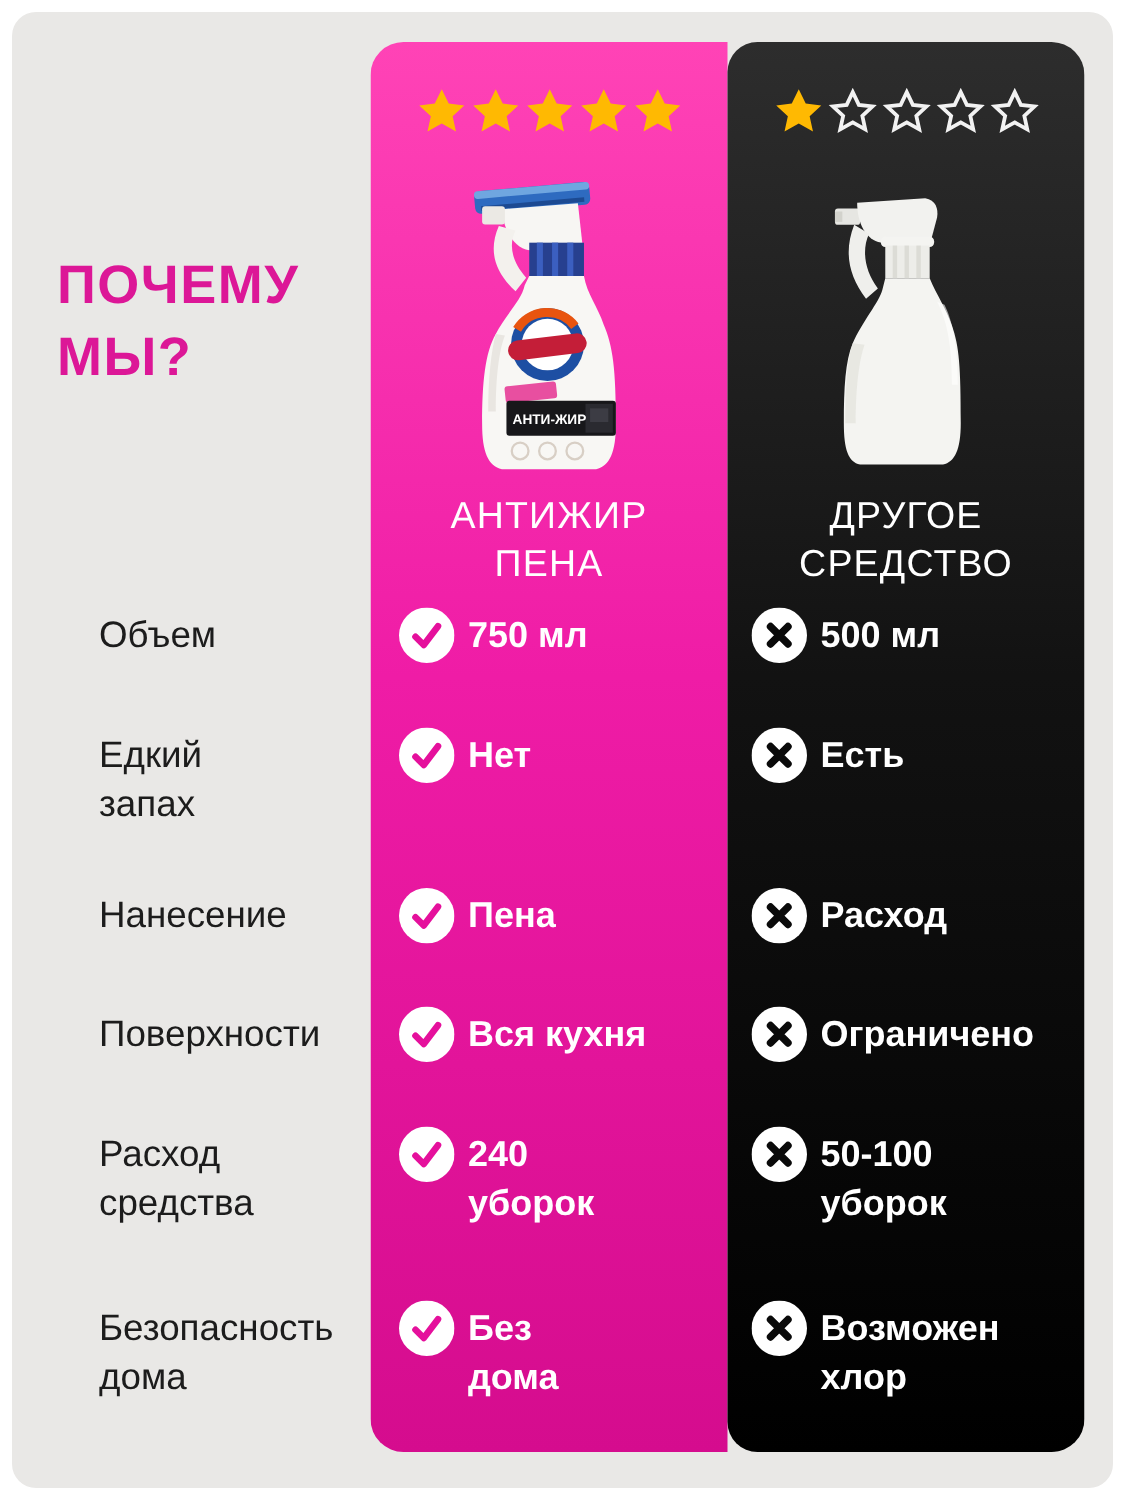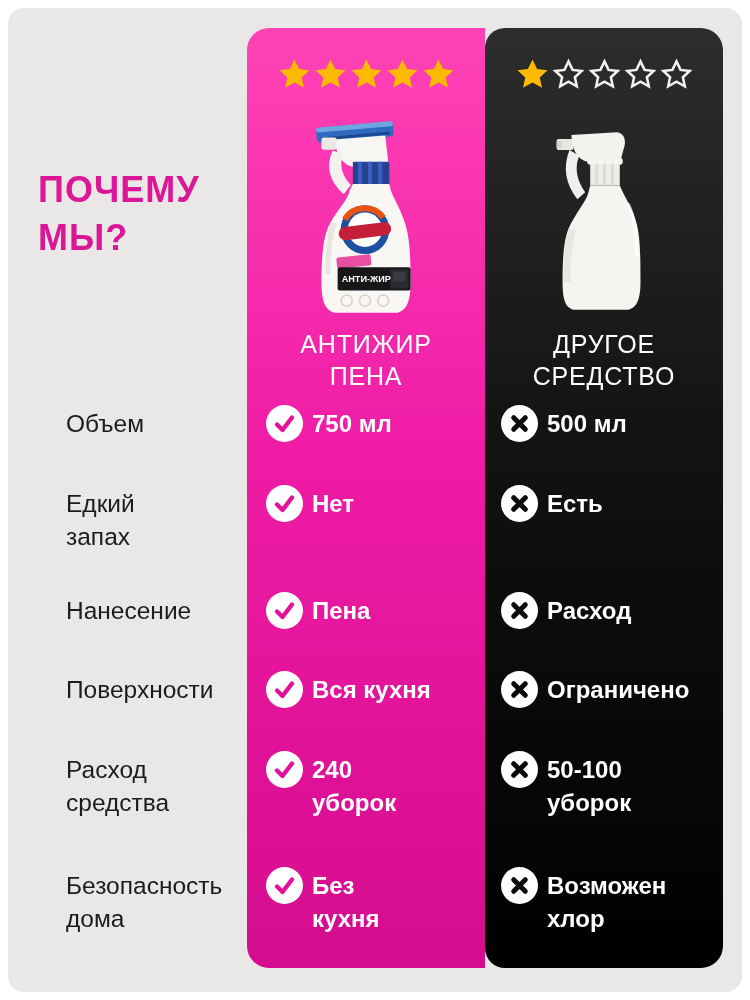--- a/index.html
+++ b/index.html
@@ -279,21 +279,21 @@
 
     <div class="row row-6">
       <div class="row-label">Безопасность
 дома</div>
       <div class="cell c-ours">
         <svg class="badge" viewBox="0 0 37 37">
             <circle cx="18.5" cy="18.5" r="18.5" fill="#ffffff"></circle>
             <path d="M11,19.5 L16.5,25 L26,12.5" stroke="#e5109c" stroke-width="4.4" fill="none" stroke-linecap="round" stroke-linejoin="round"></path>
           </svg>
         <div class="val">Без
-кухня</div>
+дома</div>
       </div>
       <div class="cell c-theirs">
         <svg class="badge" viewBox="0 0 37 37">
             <circle cx="18.5" cy="18.5" r="18.5" fill="#ffffff"></circle>
             <path d="M12.7,12.7 L24.3,24.3 M24.3,12.7 L12.7,24.3" stroke="#0a0a0a" stroke-width="5" stroke-linecap="round"></path>
           </svg>
         <div class="val">Возможен
 хлор</div>
       </div>
     </div>

